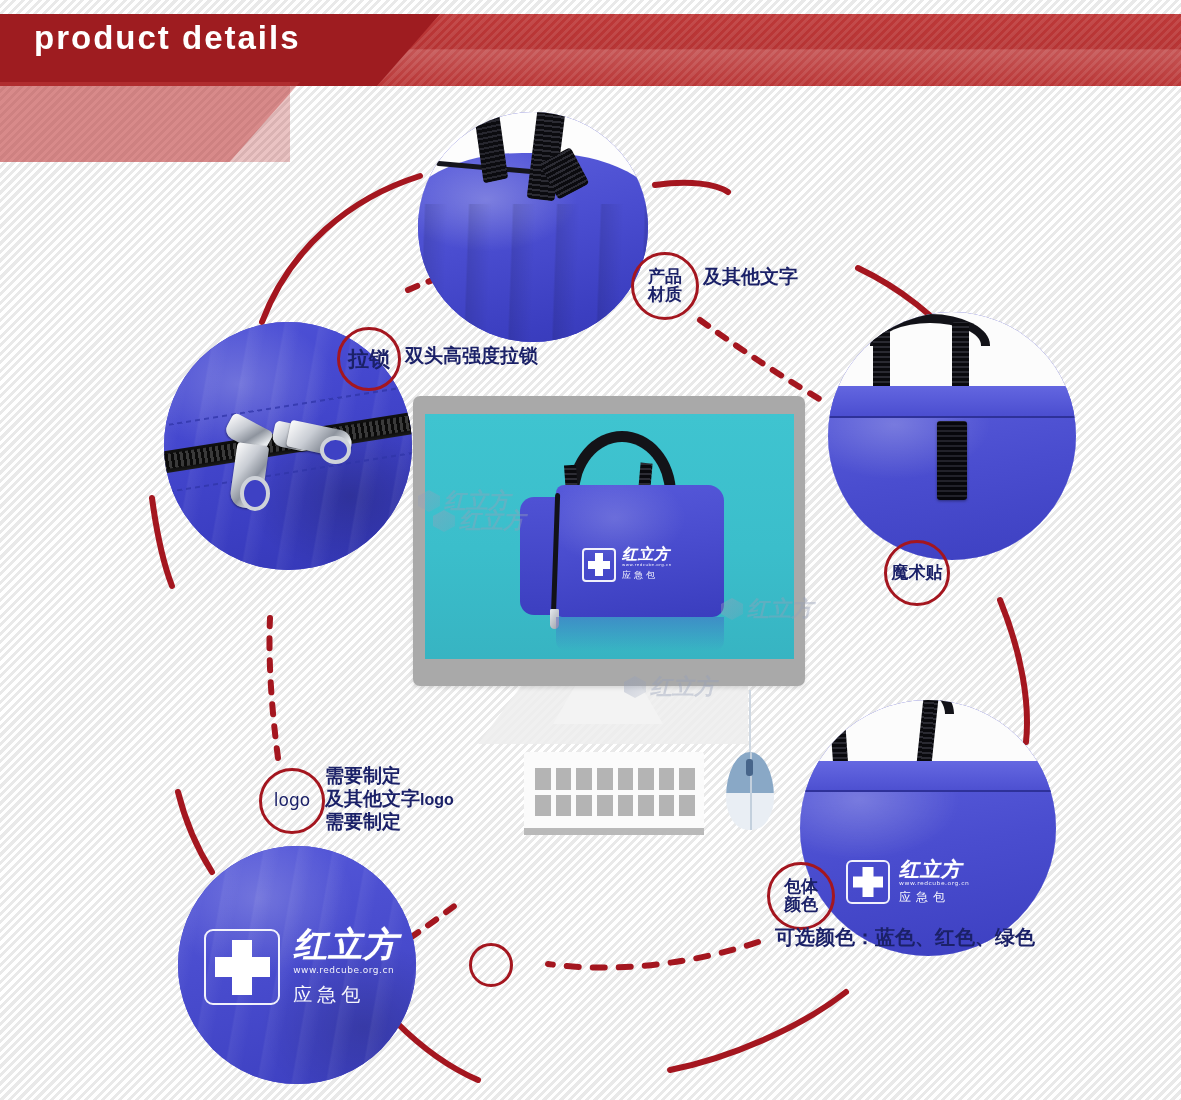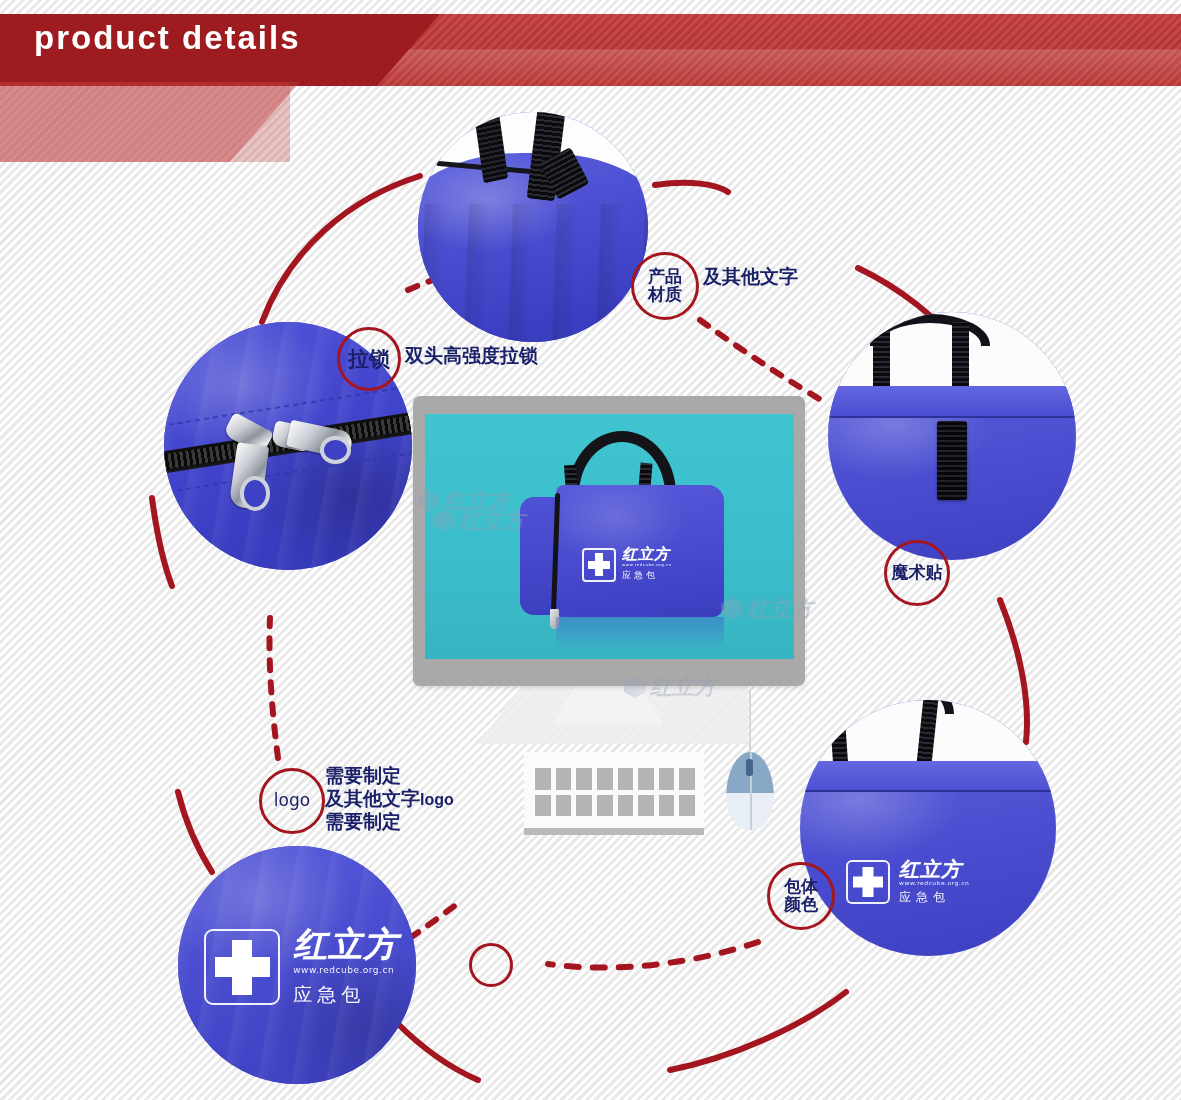--- a/index.html
+++ b/index.html
@@ -618,16 +618,17 @@
     <span>及其他文字</span><span class="lat">logo</span><br>
     <span>需要制定</span>
   </div>
 
   <div class="pill" id="pill-color">
     <span>
       <span>包体</span><br>
       <span>颜色</span>
     </span>
   </div>
+  <div class="calltext" id="text-color">可选颜色：蓝色、红色、绿色</div>
 
   <div class="abs" id="small-ring"></div>
 
 </div>
 
 </body></html>

